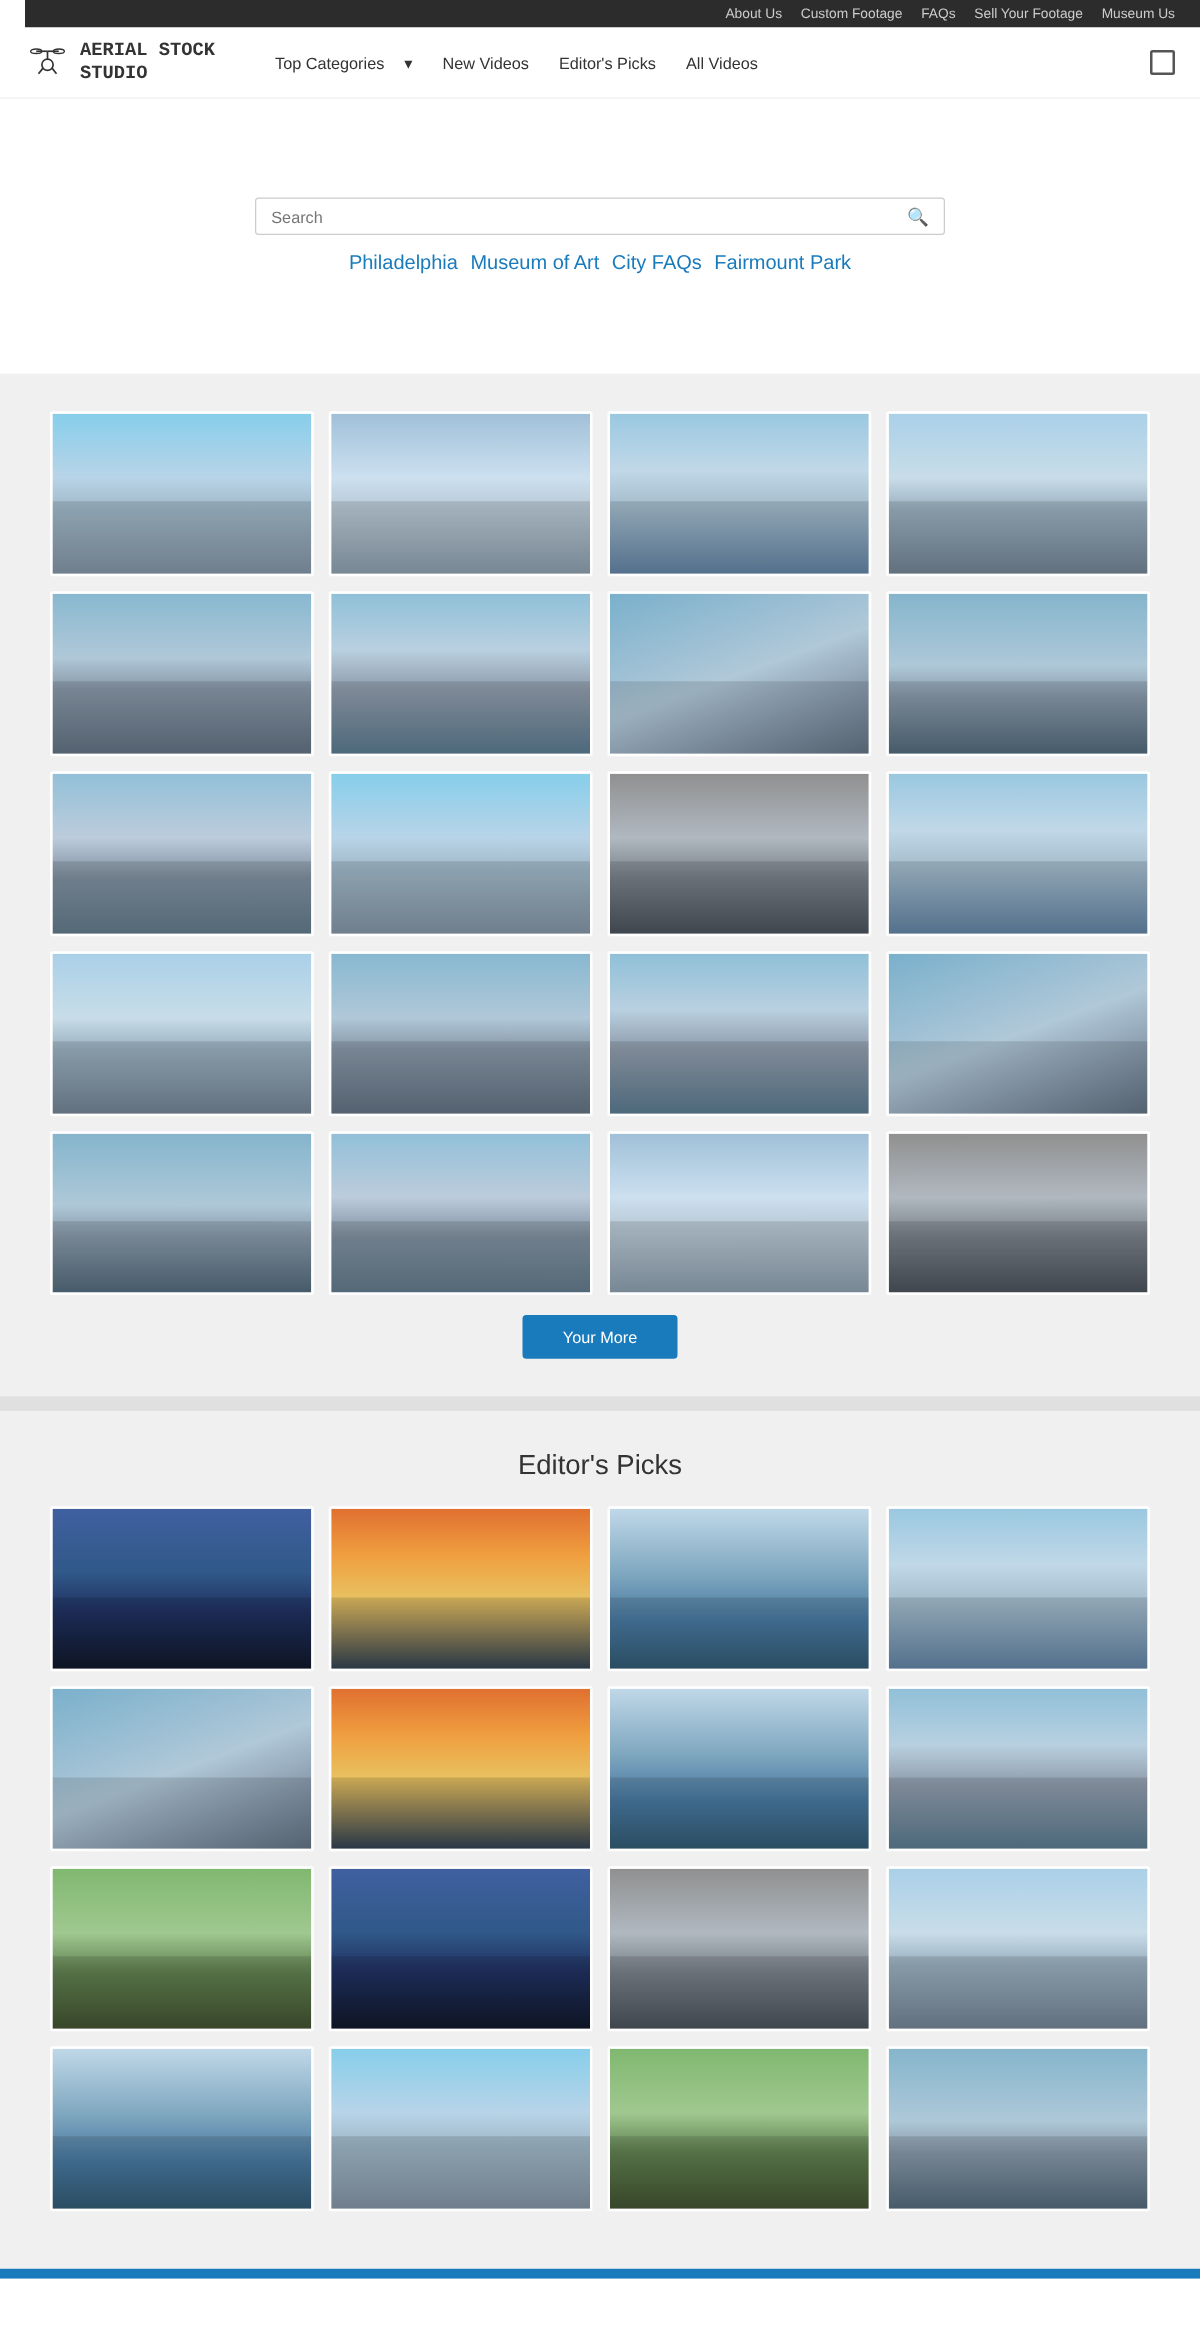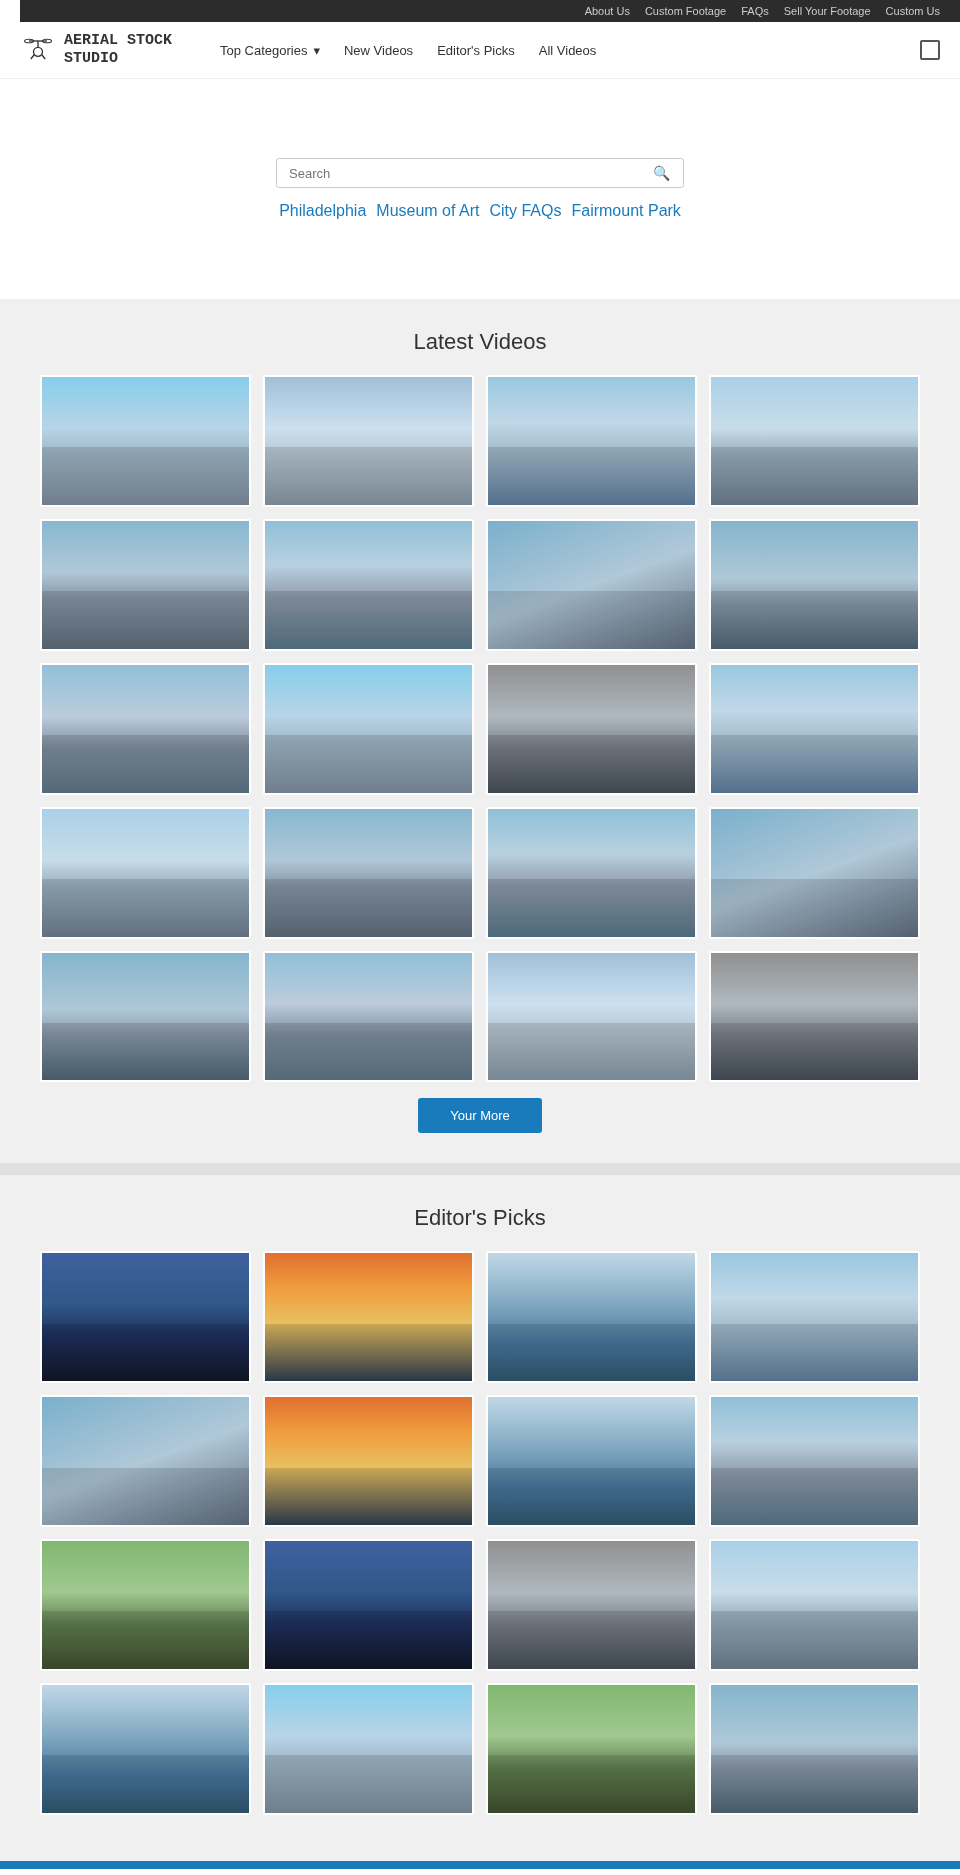--- a/index.html
+++ b/index.html
@@ -59,21 +59,21 @@
     .nav a {
       text-decoration: none;
       color: #333;
       font-size: 13px;
       cursor: pointer;
       white-space: nowrap;
     }
     .nav-categories {
       display: flex;
       align-items: center;
-      gap: 6px;
+      gap: 16px;
     }
     .header-right {
       display: flex;
       align-items: center;
     }
     .cart-icon {
       width: 20px;
       height: 20px;
       border: 2px solid #555;
       border-radius: 2px;
@@ -89,21 +89,21 @@
       align-items: center;
       justify-content: center;
       padding: 20px;
     }
     .search-bar {
       display: flex;
       align-items: center;
       border: 1px solid #ccc;
       border-radius: 3px;
       padding: 6px 12px;
-      width: 408px;
+      width: 552px;
       background: #fff;
     }
     .search-input {
       border: none;
       outline: none;
       flex: 1;
       font-size: 13px;
       color: #999;
     }
     .search-icon-btn {
@@ -213,21 +213,21 @@
     }
   </style>
 </head>
 <body>
 
 <div class="top-bar">
   <a>About Us</a>
   <a>Custom Footage</a>
   <a>FAQs</a>
   <a>Sell Your Footage</a>
-  <a>Custom Us</a>
+  <a>Museum Us</a>
 </div>
 
 <div class="header">
   <a class="logo-area">
     <svg class="logo-icon" viewBox="0 0 40 40">
       <circle cx="20" cy="22" r="5" fill="none" stroke="#333" stroke-width="1.5"></circle>
       <line x1="20" y1="17" x2="20" y2="10" stroke="#333" stroke-width="1.5"></line>
       <line x1="20" y1="10" x2="10" y2="10" stroke="#333" stroke-width="1.5"></line>
       <line x1="20" y1="10" x2="30" y2="10" stroke="#333" stroke-width="1.5"></line>
       <ellipse cx="10" cy="10" rx="5" ry="2" fill="none" stroke="#333" stroke-width="1.2"></ellipse>
@@ -263,21 +263,20 @@
   </div>
   <div class="search-tags">
     <a class="search-tag">Philadelphia</a>
     <a class="search-tag">Museum of Art</a>
     <a class="search-tag">City FAQs</a>
     <a class="search-tag">Fairmount Park</a>
   </div>
 </div>
 
 <div class="section">
-  <h2 class="section-title">Latest Videos</h2>
 
   <div class="video-grid">
     <div class="video-thumb sky-1"></div>
     <div class="video-thumb sky-snow"></div>
     <div class="video-thumb sky-2"></div>
     <div class="video-thumb sky-3"></div>
 
     <div class="video-thumb sky-4"></div>
     <div class="video-thumb sky-5"></div>
     <div class="video-thumb sky-6"></div>

